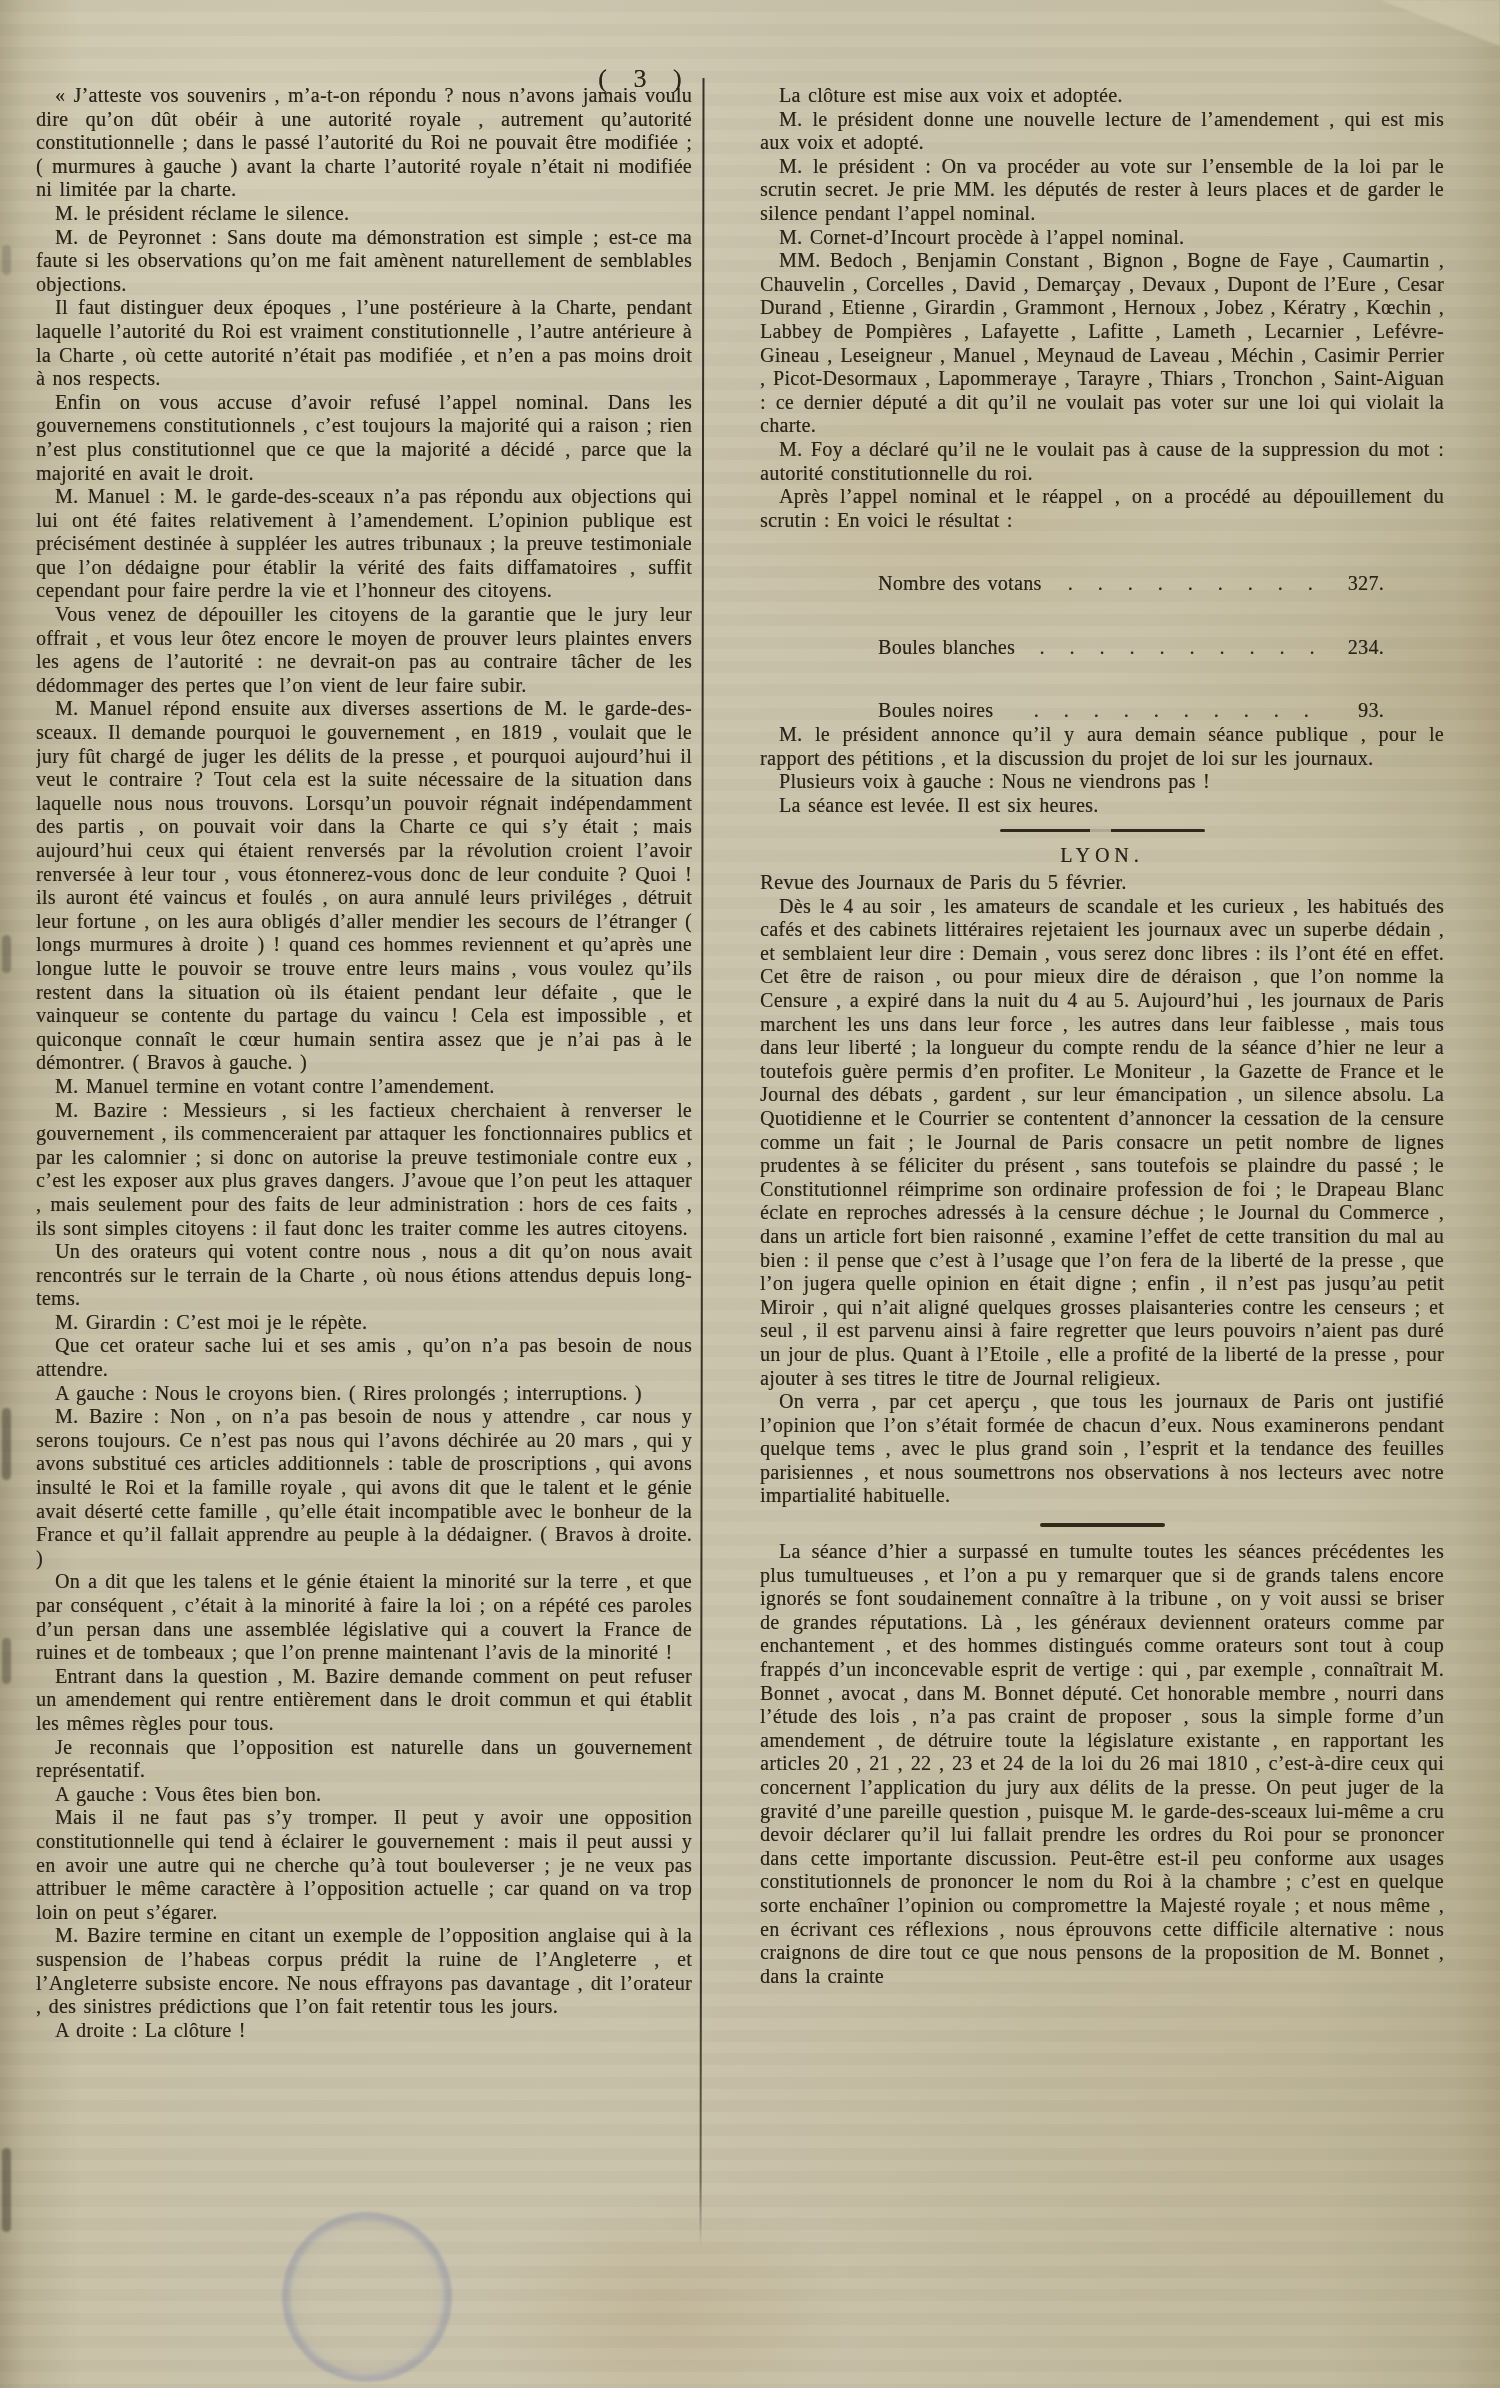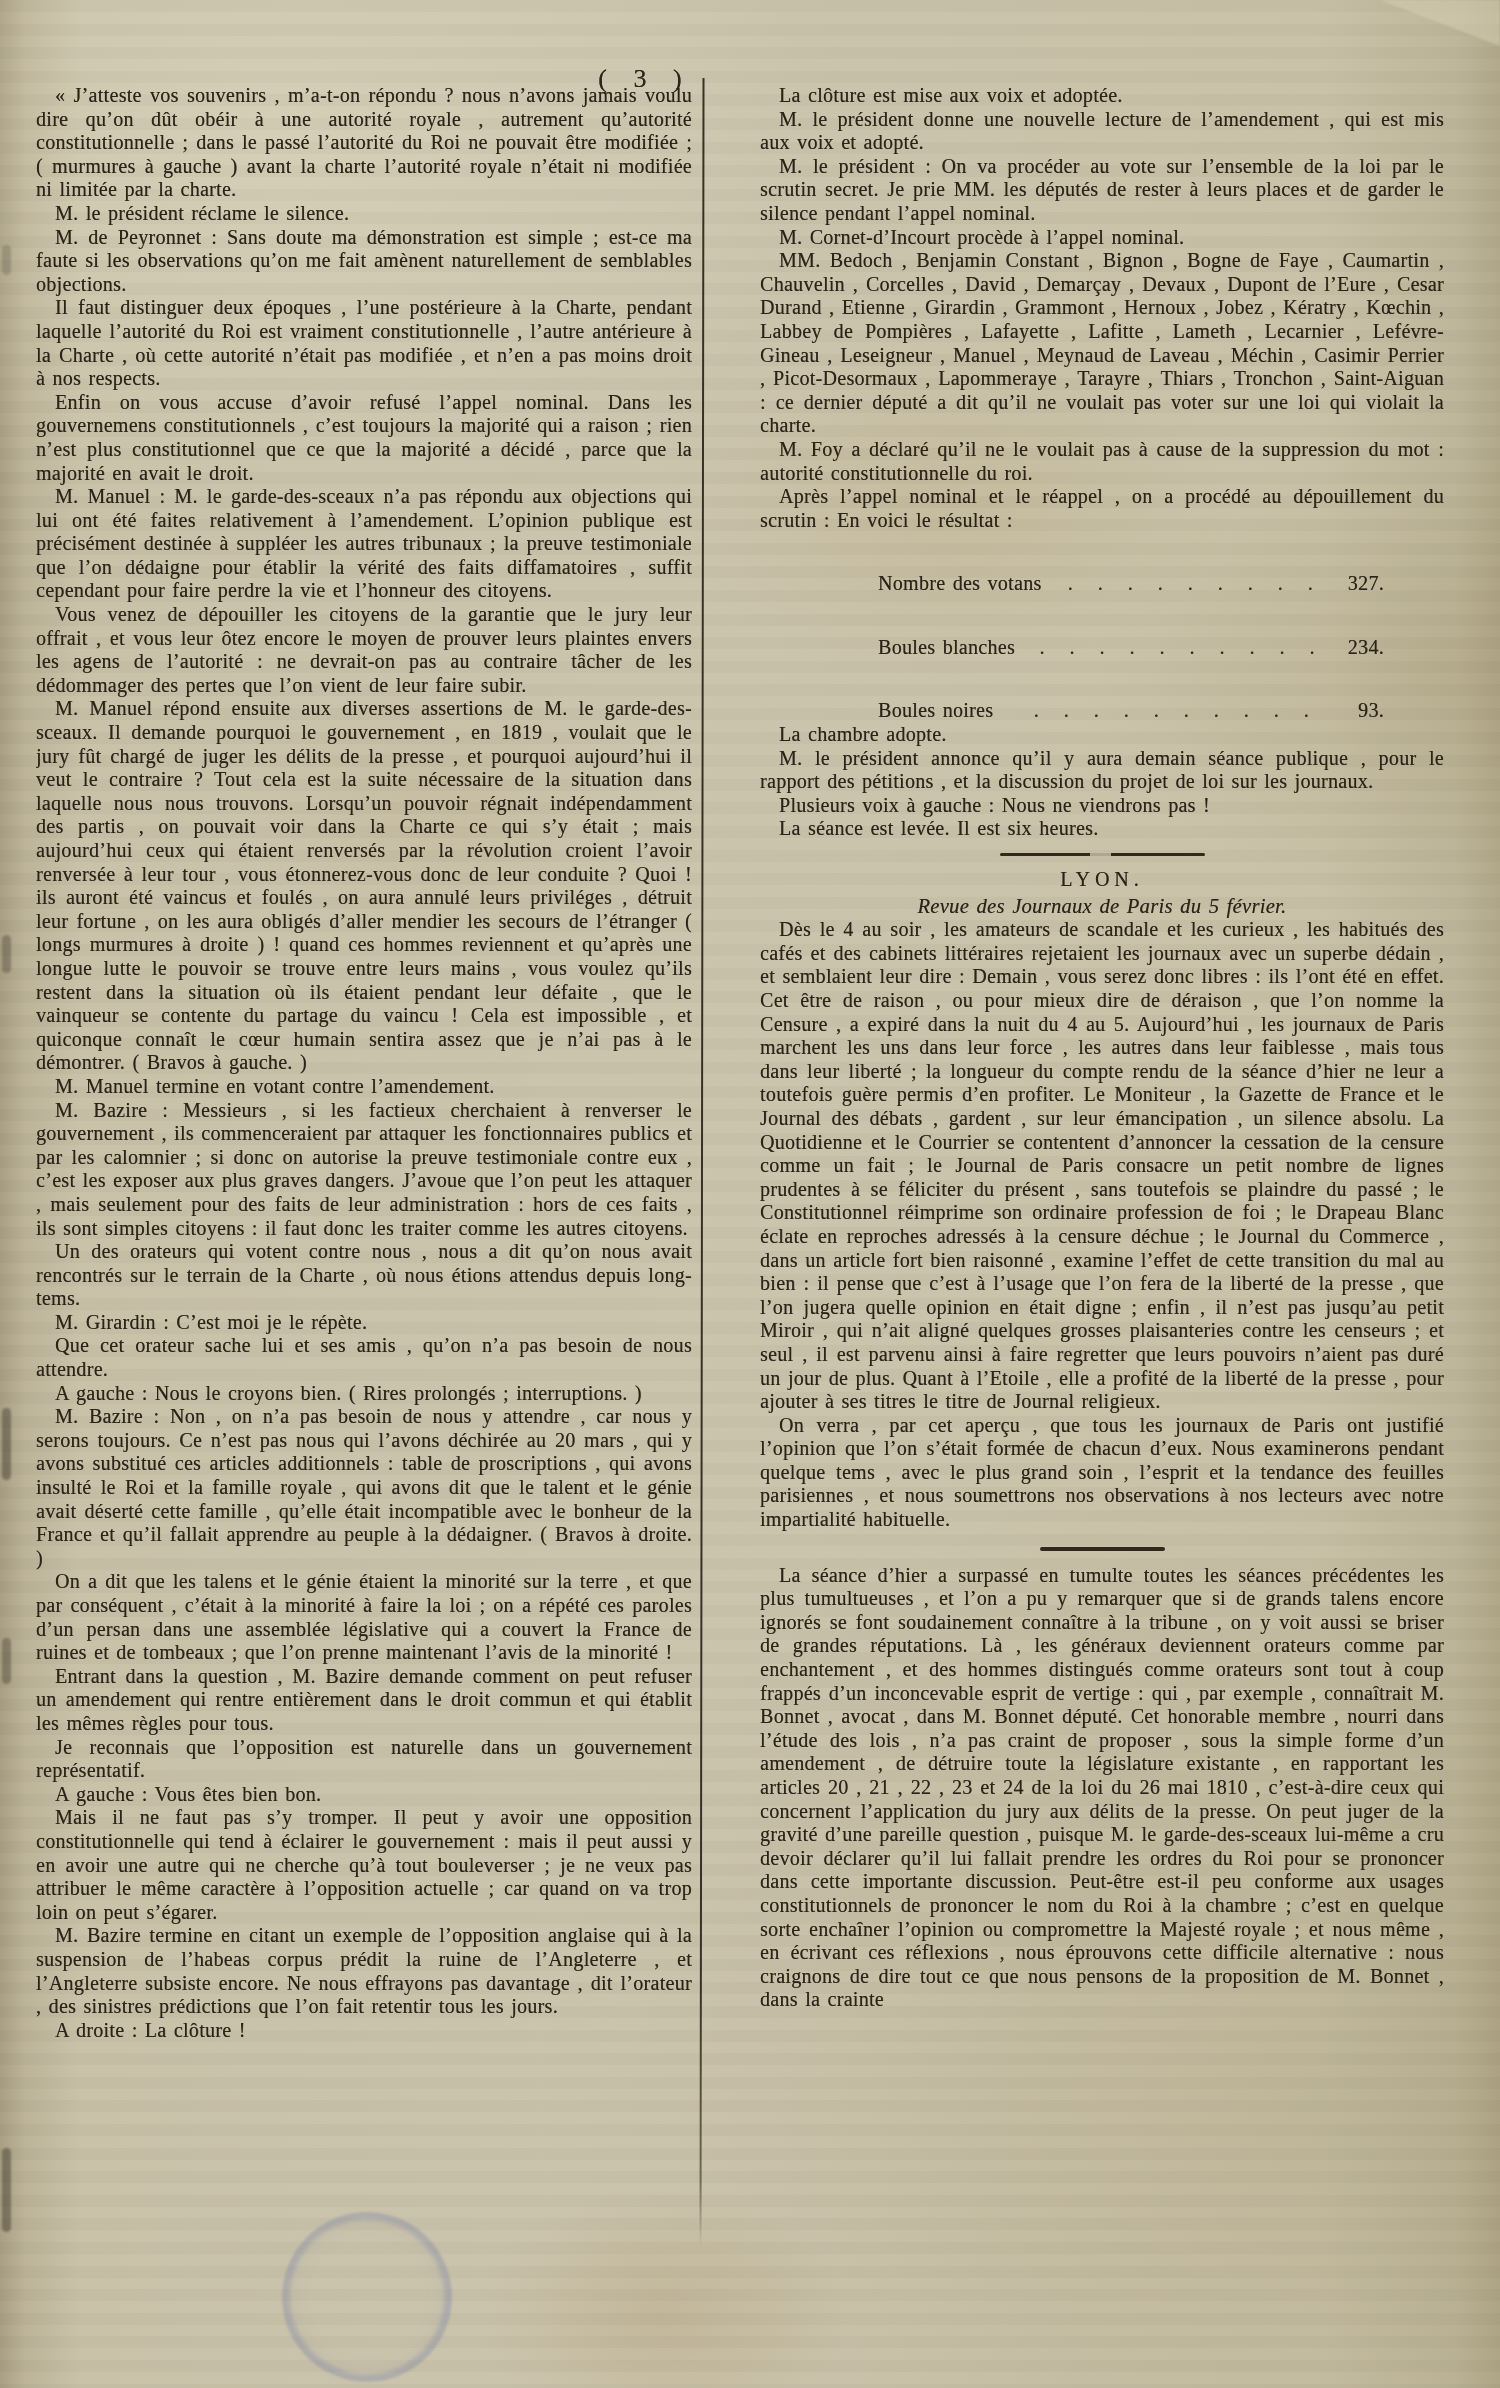--- a/index.html
+++ b/index.html
@@ -42,21 +42,21 @@
   .it{margin-top:19px;}
   .tally{margin:0 60px 0 118px;}
   .tally-row{display:flex;align-items:flex-start;line-height:23.6px;margin-top:40px;}
   .tally-label{white-space:nowrap;}
   .tally-dots{flex:1;overflow:hidden;white-space:nowrap;text-align:center;letter-spacing:9px;padding:0 10px;color:#3a2f20;}
   .tally-value{white-space:nowrap;}
   .rule-1{width:205px;height:3px;margin:12px auto 12px;border-radius:2px;
     background:linear-gradient(90deg,#31271a 0 44%,rgba(49,39,26,0.15) 44% 54%,#31271a 54% 100%);filter:blur(0.3px);}
   .rule-2{width:125px;height:4px;margin:15px auto 13px;border-radius:2px;background:#31271a;filter:blur(0.3px);}
   .lyon-h{margin:4px 0 3px;text-align:center;font-size:20px;font-weight:normal;letter-spacing:5px;text-indent:0;}
-  .lyon-sub{margin:0 0 8px;text-align:center;font-style:italic;font-size:20.5px;text-indent:0 !important;}
+  .lyon-sub{margin:0 0 8px;text-align:left;font-size:20.5px;text-indent:0 !important;}
   .stamp{
     position:absolute;left:282px;top:2212px;width:158px;height:158px;border-radius:50%;
     border:6px solid rgba(82,102,168,0.24);
     box-shadow:inset 0 0 0 3px rgba(82,102,168,0.10), inset 0 0 22px rgba(82,102,168,0.10);
     transform:rotate(-8deg);filter:blur(1.1px);
   }
   .mark{position:absolute;left:2px;width:9px;background:rgba(30,25,17,0.5);border-radius:5px;filter:blur(1.2px);}
   .m1{top:935px;height:38px;opacity:.55;}
   .m2{top:1408px;height:72px;opacity:.7;}
   .m3{top:1638px;height:46px;opacity:.6;}
@@ -127,21 +127,20 @@
         <span class="tally-dots">. . . . . . . . . .</span>
         <span class="tally-value">234.</span>
       </div>
       <div class="tally-row">
         <span class="tally-label">Boules noires</span>
         <span class="tally-dots">. . . . . . . . . .</span>
         <span class="tally-value">93.</span>
       </div>
     </div>
 
-    <p>La chambre adopte.</p>
     <p>M. le président annonce qu’il y aura demain séance publique , pour le rapport des pétitions , et la discussion du projet de loi sur les journaux.</p>
     <p>Plusieurs voix à gauche : Nous ne viendrons pas !</p>
     <p>La séance est levée. Il est six heures.</p>
 
     <div class="rule-1"></div>
     <h2 class="lyon-h">LYON.</h2>
     <p class="lyon-sub">Revue des Journaux de Paris du 5 février.</p>
 
     <p><span>Dès le 4 au soir , les amateurs de scandale et les curieux , les habitués des cafés et des cabinets littéraires rejetaient les journaux avec un superbe dédain , et semblaient leur dire : Demain , vous serez donc libres : ils l’ont été en effet. Cet être de raison , ou pour mieux dire de déraison , que l’on nomme </span><span class="it">la Censure</span><span> , a expiré dans la nuit du 4 au 5. Aujourd’hui , les journaux de Paris marchent les uns dans leur force , les autres dans leur faiblesse , mais tous dans leur liberté ; la longueur du compte rendu de la séance d’hier ne leur a toutefois guère permis d’en profiter. Le </span><span class="it">Moniteur</span><span> , la </span><span class="it">Gazette de France</span><span> et le </span><span class="it">Journal des débats</span><span> , gardent , sur leur émancipation , un silence absolu. La </span><span class="it">Quotidienne</span><span> et le </span><span class="it">Courrier</span><span> se contentent d’annoncer la cessation de la censure comme un fait ; le </span><span class="it">Journal de Paris</span><span> consacre un petit nombre de lignes prudentes à se féliciter du présent , sans toutefois se plaindre du passé ; le </span><span class="it">Constitutionnel</span><span> réimprime son ordinaire profession de foi ; le </span><span class="it">Drapeau Blanc</span><span> éclate en reproches adressés à la censure déchue ; le </span><span class="it">Journal du Commerce</span><span> , dans un article fort bien raisonné , examine l’effet de cette transition du mal au bien : il pense que c’est à l’usage que l’on fera de la liberté de la presse , que l’on jugera quelle opinion en était digne ; enfin , il n’est pas jusqu’au petit </span><span class="it">Miroir</span><span> , qui n’ait aligné quelques grosses plaisanteries contre les censeurs ; et seul , il est parvenu ainsi à faire regretter que leurs pouvoirs n’aient pas duré un jour de plus. Quant à l’</span><span class="it">Etoile</span><span> , elle a profité de la liberté de la presse , pour ajouter à ses titres le titre de Journal </span><span class="it">religieux</span><span>.</span></p>
     <p><span>On verra , par cet aperçu , que tous les journaux de Paris ont justifié l’opinion que l’on s’était formée de chacun d’eux. Nous examinerons pendant quelque tems , avec le plus grand soin , </span><span class="it">l’esprit</span><span> et la </span><span class="it">tendance</span><span> des feuilles parisiennes , et nous soumettrons nos observations à nos lecteurs avec notre impartialité habituelle.</span></p>

